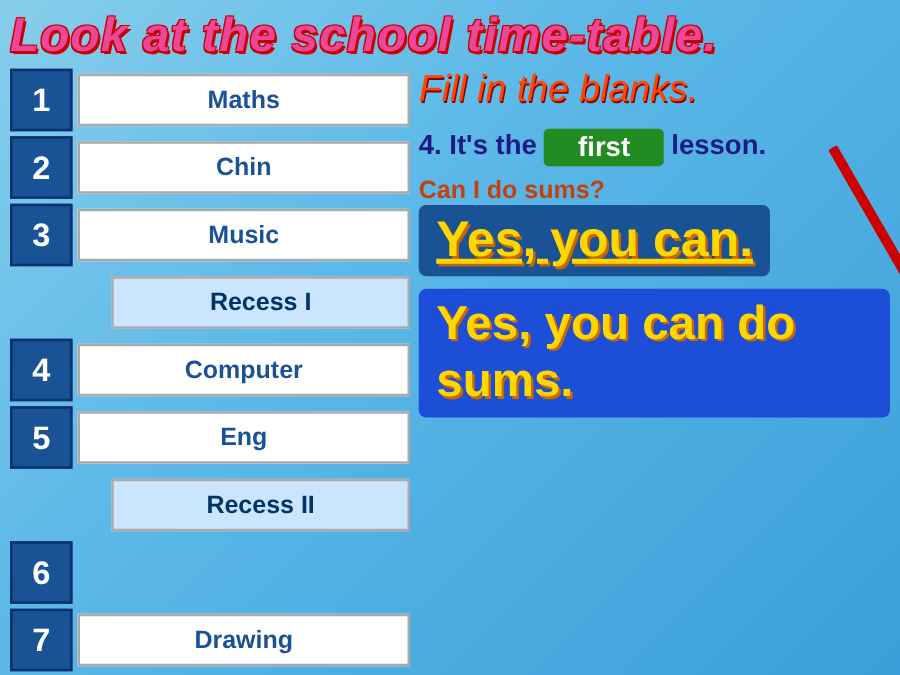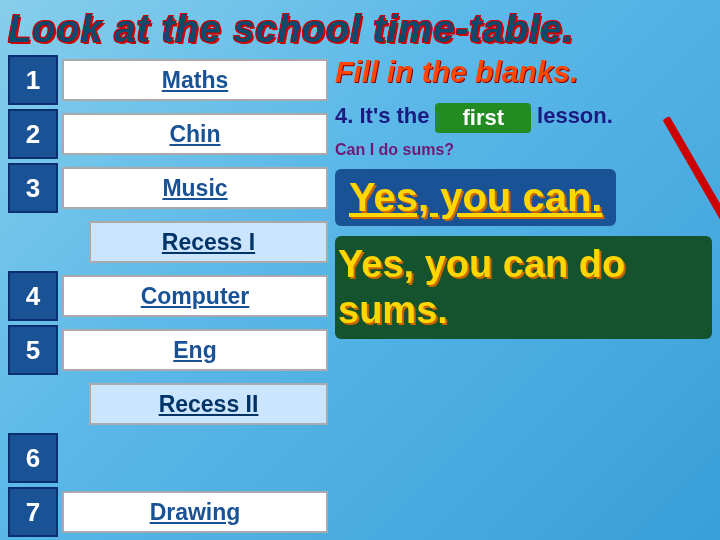--- a/index.html
+++ b/index.html
@@ -15,21 +15,21 @@
     
     .header {
       position: absolute;
       top: 8px;
       left: 8px;
       right: 8px;
     }
     .header-title {
       font-size: 38px;
       font-weight: 900;
-      color: #0c4a6e;
+      color: #ec4899;
       text-shadow: 2px 2px 0 #CC0000, -1px -1px 0 #CC0000, 1px -1px 0 #CC0000, -1px 1px 0 #CC0000;
       letter-spacing: 1px;
       font-style: italic;
     }
 
     
     .timetable {
       position: absolute;
       top: 55px;
       left: 8px;
@@ -52,48 +52,47 @@
       align-items: center;
       justify-content: center;
       border: 2px solid #0a3070;
       flex-shrink: 0;
     }
     .tt-subject {
       flex: 1;
       height: 42px;
       background: white;
       color: #1a5296;
-      font-size: 23px;
+      font-size: 20px;
       font-weight: bold;
       display: flex;
       align-items: center;
       justify-content: center;
       border: 2px solid #aaa;
       margin-left: 4px;
-      text-decoration: underline;
     }
     .tt-subject.recess {
       background: #cce5ff;
       color: #003366;
     }
     .tt-row.no-num .tt-subject {
       margin-left: 81px;
     }
 
     
     .right-panel {
       position: absolute;
       top: 55px;
       left: 335px;
       right: 8px;
     }
 
     .fill-blanks-title {
       font-size: 30px;
-      font-weight: 700;
+      font-weight: 400;
       color: #FF4500;
       font-style: italic;
       text-shadow: 1px 1px 0 #880000;
       margin-bottom: 14px;
     }
 
     .question-line {
       font-size: 22px;
       color: #1a1a80;
       font-weight: bold;
@@ -106,46 +105,45 @@
       background: #228B22;
       color: white;
       font-size: 22px;
       font-weight: bold;
       padding: 2px 27px;
       border-radius: 4px;
       display: inline-block;
     }
 
     .can-do-question {
-      font-size: 16px;
-      color: #701a75;
-      font-weight: bold;
-      margin-bottom: 10px;
+      font-size: 20px;
+      color: #c2410c;
+      font-weight: bold;
     }
 
     .big-answer {
       font-size: 40px;
       font-weight: 900;
       color: #FFD700;
       text-shadow: 2px 2px 0 #CC6600;
       background: #1a5296;
       padding: 6px 14px;
       border-radius: 6px;
       display: inline-block;
       margin-bottom: 10px;
       text-decoration: underline;
     }
 
     .big-answer2 {
       font-size: 38px;
       font-weight: 900;
       color: #FFD700;
       text-shadow: 2px 2px 0 #CC6600;
-      background: #14532d;
-      padding: 6px 3px;
+      background: #1d4ed8;
+      padding: 6px 14px;
       border-radius: 6px;
       display: inline-block;
       line-height: 1.2;
     }
 
     
     .pencil-deco {
       position: absolute;
       top: 110px;
       right: 20px;

